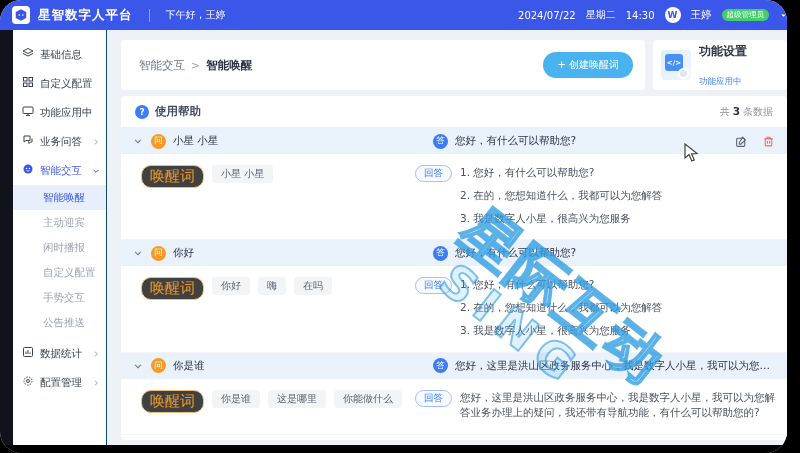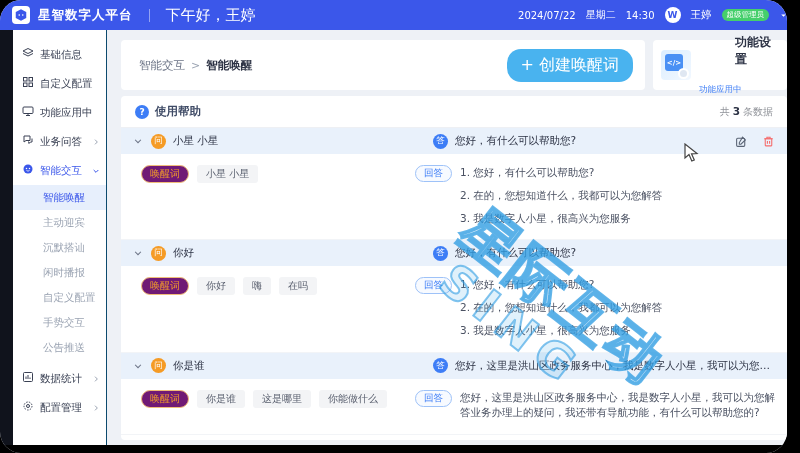--- a/index.html
+++ b/index.html
@@ -6,21 +6,21 @@
   html,body { width:800px; height:453px; }
   body { font-family:"DejaVu Sans","Liberation Sans",sans-serif; background:#000; }
   .screen { position:relative; width:787px; height:453px; overflow:hidden; background:var(--content-bg,#eef1f6);border-radius:21px; }
 
   
   .top-header { position:absolute; left:0; top:0; width:800px; height:30px;
     background:var(--header-blue,#3b57ea); display:flex; align-items:center; padding:0 12px; z-index:5; }
   .logo-box { width:18px; height:18px; background:#fff; border-radius:4px; display:flex; align-items:center; justify-content:center; }
   .logo-title { color:#fff; font-size:12.5px; font-weight:bold; margin-left:8px; letter-spacing:1px; }
   .hdr-divider { width:1px; height:13px; background:rgba(255,255,255,.45); margin:0 16px; }
-  .greeting { color:#fff; font-size:15px;text-align:center; }
+  .greeting { color:#fff; font-size:10px;text-align:center; }
   .hdr-right { margin-left:auto; display:flex; align-items:center; gap:10px; color:#fff; font-size:10px; }
   .avatar { width:16px; height:16px; border-radius:50%; background:#fff; color:var(--header-blue,#3b57ea);
     font-size:9px; font-weight:bold; display:flex; align-items:center; justify-content:center; }
   .username { font-size:10.5px; }
   .role-badge { background:var(--badge-green,#45cf6b); color:#fff; font-size:7.5px; padding:1px 5px; border-radius:7px;text-align:right; }
 
   
   .left-rail { position:absolute; left:0; top:30px; width:13px; height:415px; background:#10131c; }
   .sidebar { position:absolute; left:13px; top:30px; width:94px; height:415px; background:#fff;
     border-right:1px solid #0c4a6e; padding-top:10px; font-size:11px; overflow:hidden; }
@@ -34,30 +34,30 @@
   .side-bottom { margin-top:4px; }
 
   
   .content { position:absolute; left:107px; top:30px; width:693px; height:415px; padding:10px 13px 5px 14px;
     display:flex; flex-direction:column; }
   .top-cards { display:flex; gap:8px; }
   .breadcrumb-card { flex:1; height:50px; background:#fff; border-radius:4px; display:flex; align-items:center; padding:0 12px 0 18px; }
   .bc-parent { color:#6b7385; font-size:11.5px; cursor:pointer; }
   .bc-sep { color:#9aa3b2; font-size:11px; margin:0 6px; }
   .bc-current { color:#2d3345; font-size:11.5px; font-weight:bold; }
-  .create-btn { margin-left:auto; background:var(--button-blue,#49b3ef); color:#fff; border:none; font-size:16px;
+  .create-btn { margin-left:auto; background:var(--button-blue,#49b3ef); color:#fff; border:none; font-size:10px;
     padding:6px 14px; border-radius:14px; cursor:pointer; font-family:inherit;text-align:right; }
   .function-card { width:134px; height:50px; background:#fff; border-radius:4px; display:flex; align-items:center; gap:8px; padding:0 8px; }
   .fn-icon { position:relative; width:30px; height:30px; border-radius:4px;
     background:linear-gradient(135deg,#dceeff,#f2f8ff); flex:0 0 30px; }
   .fn-icon .code-sq { position:absolute; left:4px; top:4px; width:18px; height:17px; background:#4a90f4; border-radius:3px;
     color:#fff; font-size:7px; display:flex; align-items:center; justify-content:center; font-weight:bold; }
   .fn-icon .gear-dot { position:absolute; right:2px; bottom:1px; width:11px; height:11px; border-radius:50%;
     background:#dfe7f2; border:2px solid #fff; }
-  .fn-title { font-size:12px; font-weight:bold; color:#2d3345;margin-left:36px; }
+  .fn-title { font-size:12px; font-weight:bold; color:#2d3345; }
   .fn-status { font-size:8.5px; color:var(--primary-blue,#3d7df6); margin-top:16px; }
 
   
   .main-card { flex:1; margin-top:6px; background:#fff; border-radius:4px; display:flex; flex-direction:column; overflow:hidden; }
   .help-header { display:flex; align-items:center; padding:8px 14px; border-bottom:1px solid #eef0f4; }
   .q-circle { width:14px; height:14px; border-radius:50%; background:var(--primary-blue,#3d7df6); color:#fff;
     font-size:9px; font-weight:bold; display:flex; align-items:center; justify-content:center; margin-right:6px; }
   .help-title { font-size:11.5px; font-weight:bold; color:#3f4b66; }
   .total-info { margin-left:auto; font-size:10px; color:#909399; }
   .total-info b { color:#2d3345; font-size:10.5px; margin:0 3px; }
@@ -73,21 +73,21 @@
   .q-title { font-size:10.5px; color:#2d3345; white-space:nowrap; }
   .row-right { flex:1; display:flex; align-items:center; gap:7px; overflow:hidden; }
   .a-preview { font-size:10.5px; color:#2d3345; white-space:nowrap; overflow:hidden; text-overflow:ellipsis; }
   .head-actions { display:flex; align-items:center; gap:14px; margin-left:10px; flex:0 0 auto; }
   .icon-btn { display:flex; cursor:pointer; }
   .edit-ic { color:#5a6475; }
   .del-ic { color:var(--delete-red,#f56c6c); }
 
   .qa-body { display:flex; padding:11px 12px 13px; }
   .body-left { flex:0 0 282px; display:flex; align-items:flex-start; gap:8px; padding-left:8px; flex-wrap:wrap; }
-  .wake-tag { border:1px solid #f0bd79; color:#ee9a2b; background:#701a75; font-size:10px; padding:1px 8px; border-radius:10px; white-space:nowrap; }
+  .wake-tag { border:1px solid #f0bd79; color:#ee9a2b; background:#404040; font-size:15px; padding:1px 8px; border-radius:10px; white-space:nowrap; }
   .kw-tag { background:#f3f4f6; color:#595f6e; font-size:10px; padding:2px 9px; border-radius:3px; white-space:nowrap; }
   .body-right { flex:1; display:flex; align-items:flex-start; gap:8px; }
   .answer-tag { border:1px solid #9ec2f8; color:var(--primary-blue,#3d7df6); background:#f7faff; font-size:9.5px;
     padding:1px 8px; border-radius:10px; white-space:nowrap; }
   .answers { font-size:10.5px; color:#4a5162; line-height:1.5; max-width:330px; }
   .answers .ans-line { margin-bottom:7px; }
   .answers .ans-line:last-child { margin-bottom:0; }
 
   
   .pagination { margin-top:auto; display:flex; justify-content:flex-end; align-items:center; gap:7px;
@@ -184,21 +184,20 @@
       <span class="lbl">智能交互</span>
       <span class="arrow">
           <svg width="8" height="8" viewBox="0 0 24 24" fill="none" stroke="currentColor" stroke-width="3">
             <polyline points="5 9 12 16 19 9"></polyline>
           </svg>
         </span>
     </div>
 
     <div class="sub-item active">智能唤醒</div>
     <div class="sub-item">主动迎宾</div>
-    <div class="sub-item">沉默搭讪</div>
     <div class="sub-item">闲时播报</div>
     <div class="sub-item">自定义配置</div>
     <div class="sub-item">手势交互</div>
     <div class="sub-item">公告推送</div>
 
     <div class="side-bottom">
       <div class="side-item">
         <span><svg width="12" height="12" viewBox="0 0 24 24" fill="none" stroke="currentColor" stroke-width="2">
               <rect x="3" y="3" width="18" height="18" rx="2"></rect>
               <line x1="8" y1="16" x2="8" y2="11"></line>

